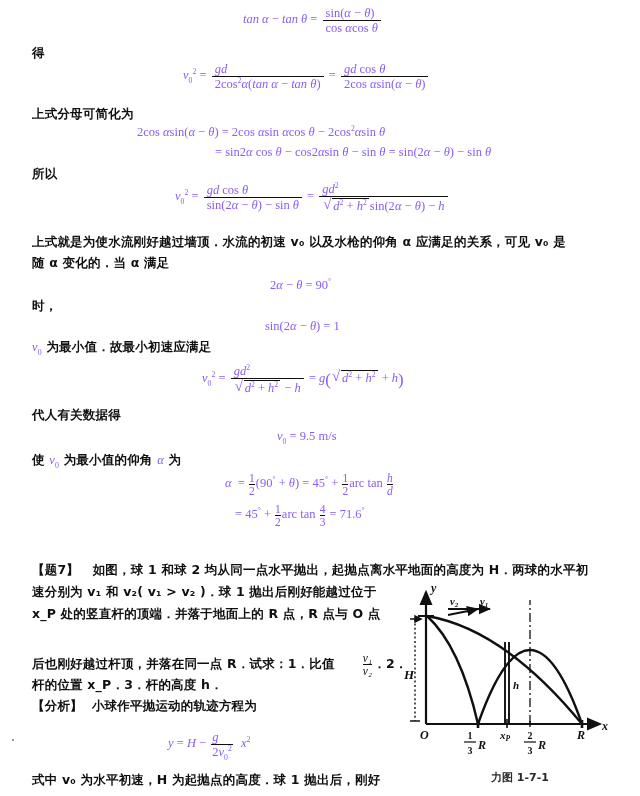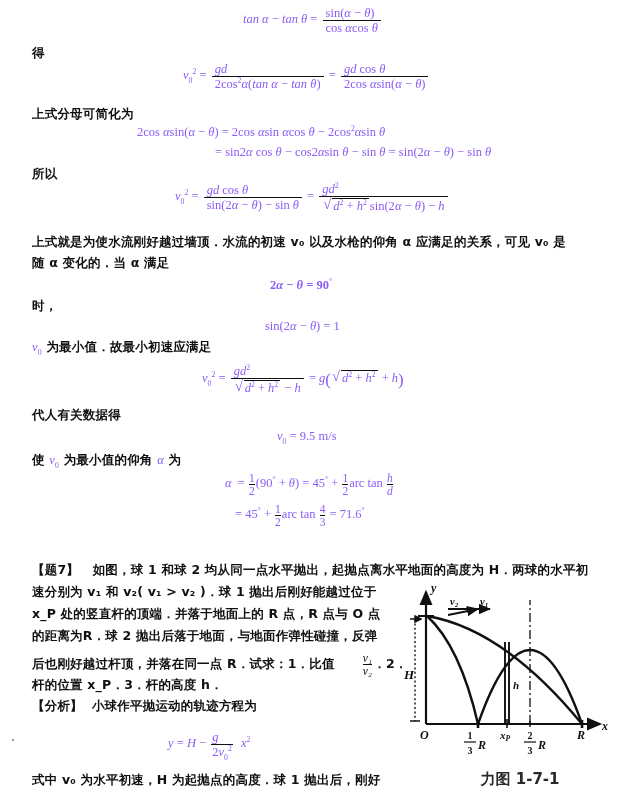--- a/index.html
+++ b/index.html
@@ -101,21 +101,21 @@
     height: 222px;
   }
   #figure svg { display: block; }
   .fig-cap {
     position: absolute;
     left: 0; top: 196px;
     width: 232px;
     text-align: center;
     font-family: "DejaVu Sans", "Liberation Sans", sans-serif;
     font-weight: bold;
-    font-size: 15px;
+    font-size: 11px;
     color: #2a2a2a;
   }
 
   .dot-artifact {
     position: absolute;
     left: 12px; top: 739px;
     width: 2px; height: 2px;
     background: #9a9a9a;
   }
 </style>
@@ -177,21 +177,21 @@
     </span>
   </div>
 
   <div class="blk cn" style="left:32px; top:231px; width:580px; line-height:21px;">
     <span>上式就是为使水流刚好越过墙顶．水流的初速 v₀ 以及水枪的仰角 α 应满足的关系，可见 v₀ 是</span>
   </div>
   <div class="blk cn" style="left:32px; top:252px; width:580px; line-height:21px;">
     <span>随 α 变化的．当 α 满足</span>
   </div>
 
-  <div class="blk eq" style="left:270px; top:278px;font-weight:bold;">
+  <div class="blk eq" style="left:270px; top:278px;">
     2<span class="it">α</span> − <span class="it">θ</span> = 90<sup>°</sup>
   </div>
 
   <div class="blk cn" style="left:32px; top:298px;">时，</div>
 
   <div class="blk eq" style="left:265px; top:319px;">
     <span class="up">sin</span>(2<span class="it">α</span> − <span class="it">θ</span>) = 1
   </div>
 
   <div class="blk cn" style="left:32px; top:339px;">
@@ -235,23 +235,20 @@
   </div>
 
   <div class="blk cn" style="left:32px; top:584px; width:380px;">
     <span>速分别为 v₁ 和 v₂( v₁ &gt; v₂ )．球 1 抛出后刚好能越过位于</span>
   </div>
 
   <div class="blk cn" style="left:32px; top:606px; width:380px;">
     <span>x_P 处的竖直杆的顶端．并落于地面上的 R 点，R 点与 O 点</span>
   </div>
 
-  <div class="blk cn" style="left:32px; top:628px; width:380px;">
-    <span>的距离为R．球 2 抛出后落于地面，与地面作弹性碰撞，反弹</span>
-  </div>
 
   <div class="blk cn" style="left:32px; top:652px; width:400px;">
     <span>后也刚好越过杆顶，并落在同一点 R．试求：1．比值</span><span class="sfrac" style="font-family:Liberation Serif, serif; font-weight:normal; font-style:italic;margin-left:28px;"><span class="num">v₁</span><span class="den">v₂</span></span><span>．2．</span>
   </div>
 
   <div class="blk cn" style="left:32px; top:677px; width:400px;">
     <span>杆的位置 x_P．3．杆的高度 h．</span>
   </div>
 
   <div class="blk cn" style="left:32px; top:698px; width:400px;">

